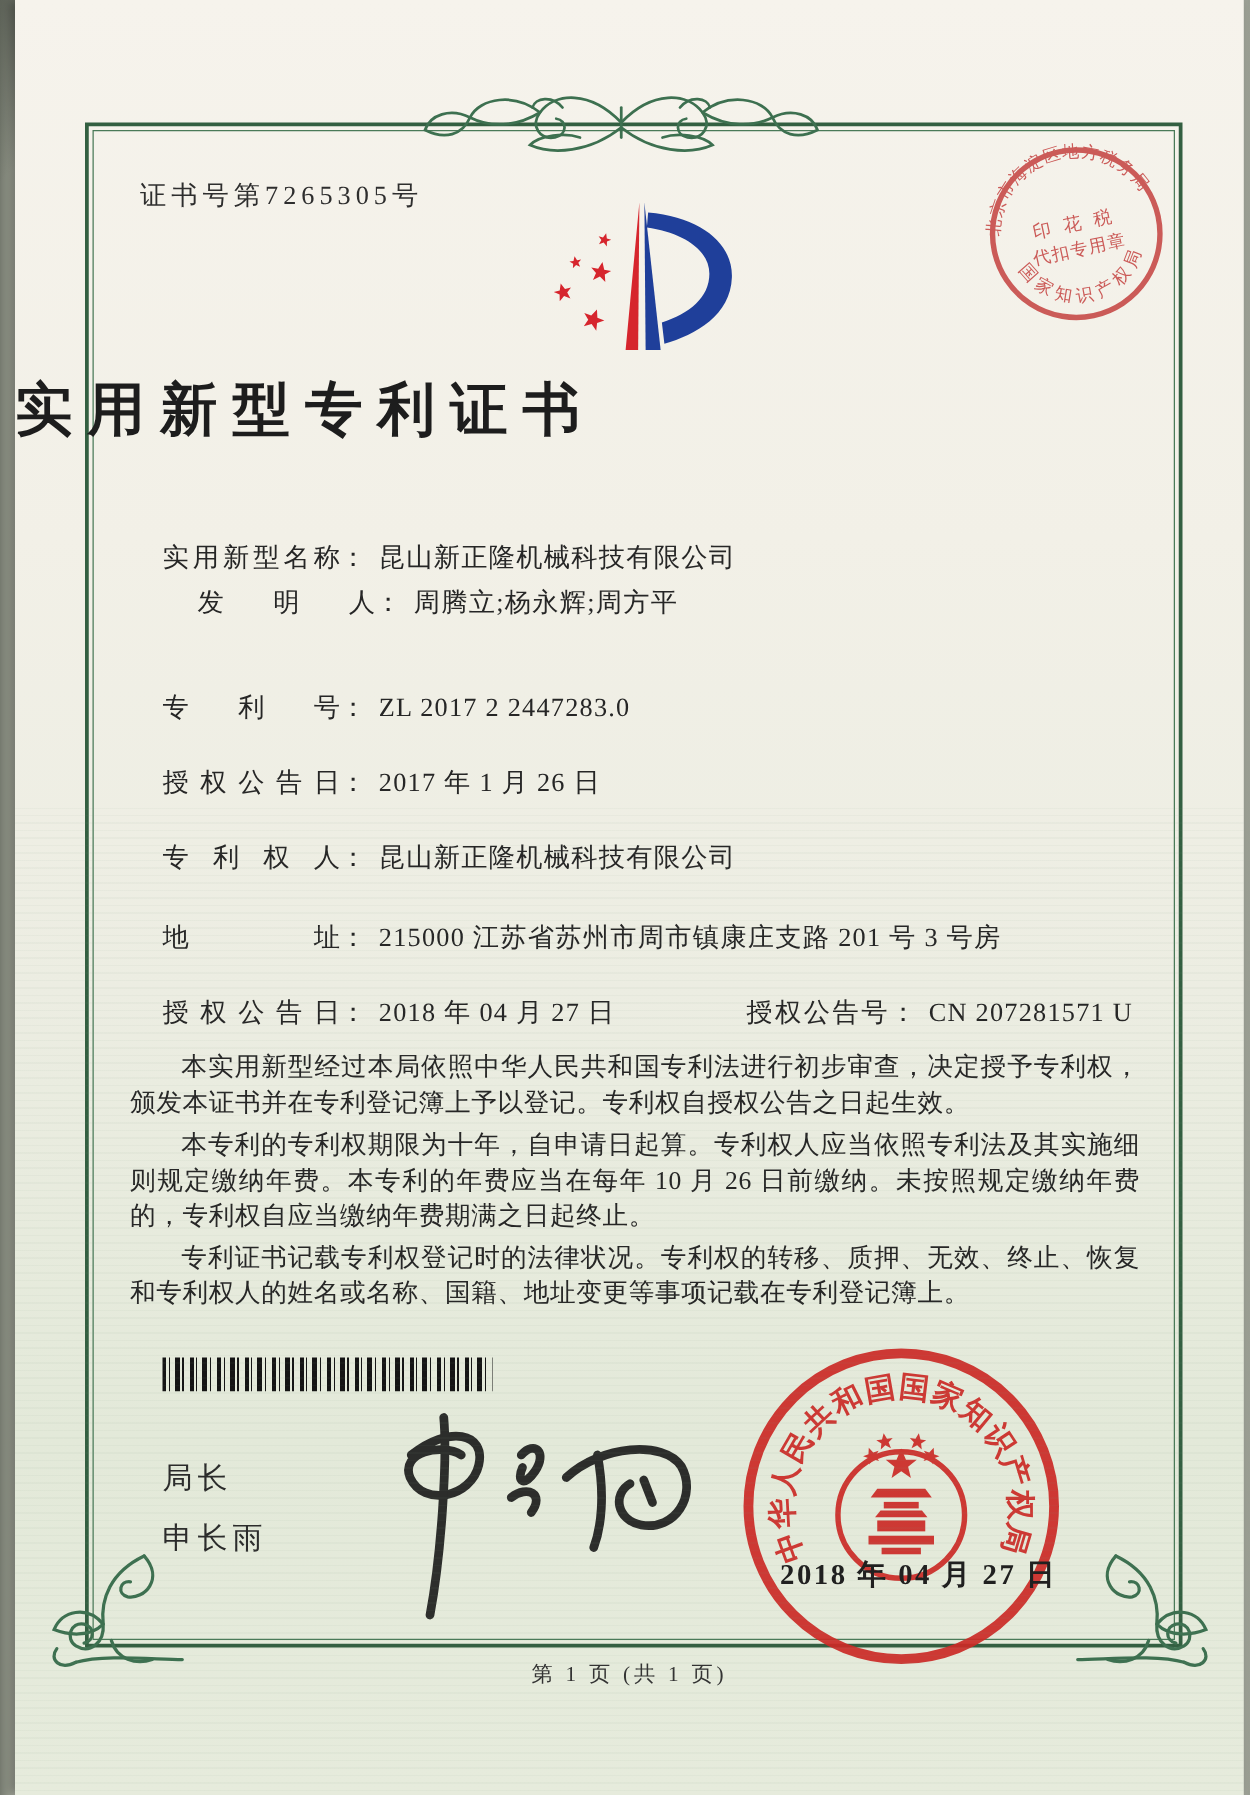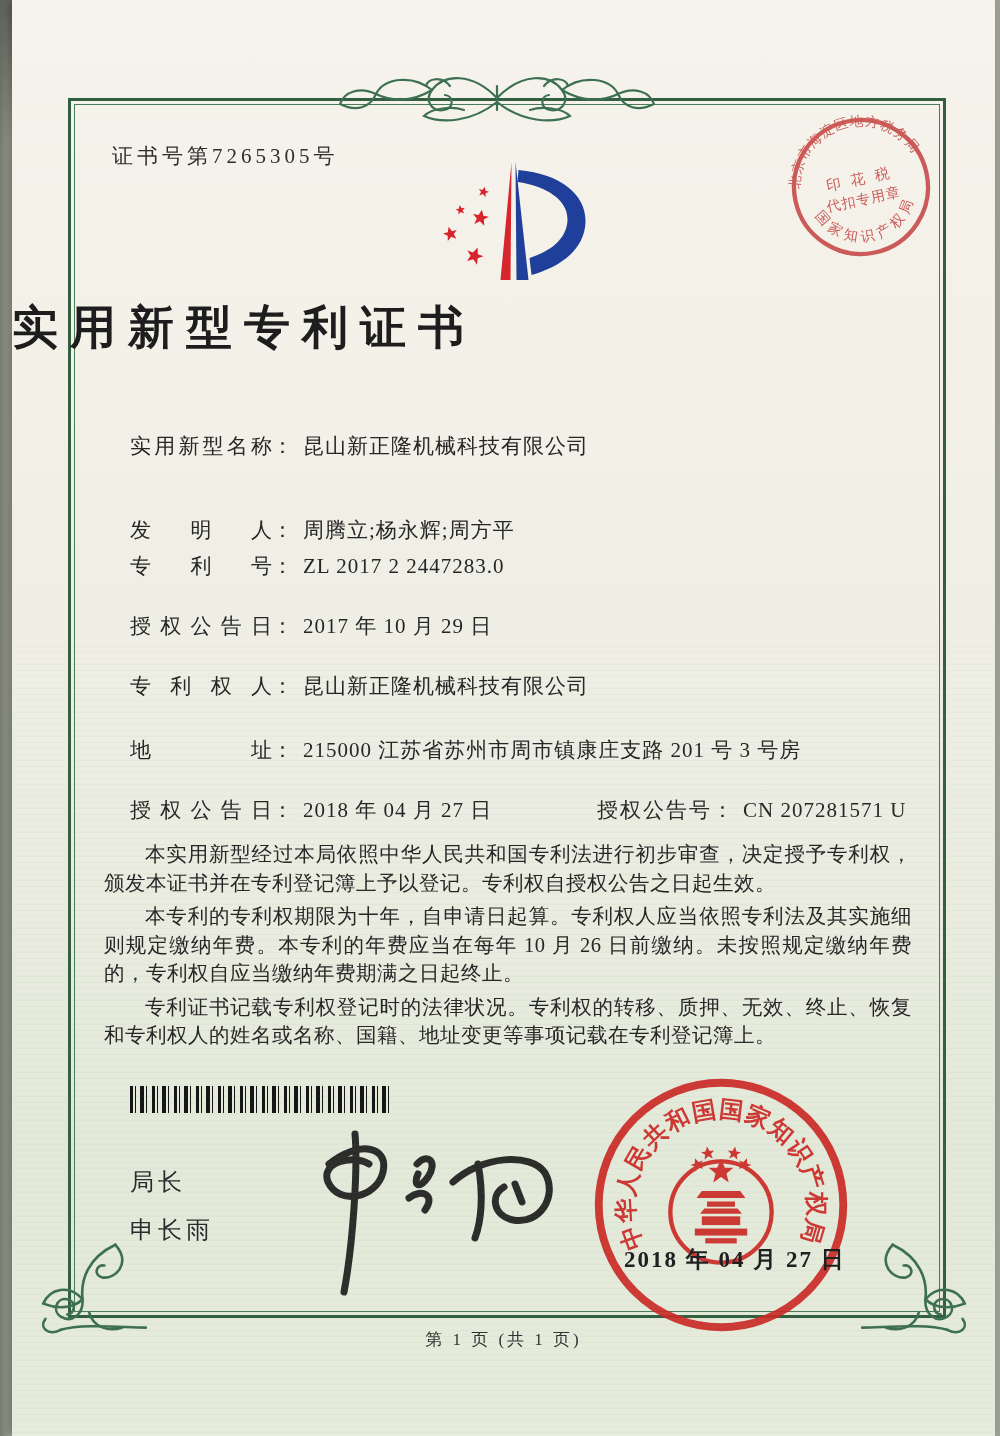--- a/index.html
+++ b/index.html
@@ -128,28 +128,28 @@
         <textPath href="#taxBot">国家知识产权局</textPath>
       </text>
     </g>
   </svg>
 
   <div class="abs title">实用新型专利证书</div>
 
   <div class="abs fieldrow" style="top:432px;">
     <span class="flabel">实用新型名称</span><span class="fcolon">：</span><span class="fvalue">昆山新正隆机械科技有限公司</span>
   </div>
-  <div class="abs fieldrow" style="top:516px;">
+  <div class="abs fieldrow" style="top:468px;margin-left:28px;">
     <span class="flabel">发明人</span><span class="fcolon">：</span><span class="fvalue">周腾立;杨永辉;周方平</span>
   </div>
   <div class="abs fieldrow" style="top:552px;">
     <span class="flabel">专利号</span><span class="fcolon">：</span><span class="fvalue">ZL 2017 2 2447283.0</span>
   </div>
   <div class="abs fieldrow" style="top:612px;">
-    <span class="flabel">授权公告日</span><span class="fcolon">：</span><span class="fvalue">2017 年 10 月 29 日</span>
+    <span class="flabel">授权公告日</span><span class="fcolon">：</span><span class="fvalue">2017 年 1 月 26 日</span>
   </div>
   <div class="abs fieldrow" style="top:672px;">
     <span class="flabel">专利权人</span><span class="fcolon">：</span><span class="fvalue">昆山新正隆机械科技有限公司</span>
   </div>
   <div class="abs fieldrow" style="top:736px;">
     <span class="flabel">地址</span><span class="fcolon">：</span><span class="fvalue">215000  江苏省苏州市周市镇康庄支路 201 号 3 号房</span>
   </div>
   <div class="abs fieldrow" style="top:796px;">
     <span class="flabel">授权公告日</span><span class="fcolon">：</span><span class="fvalue">2018 年 04 月 27 日</span>
   </div>

